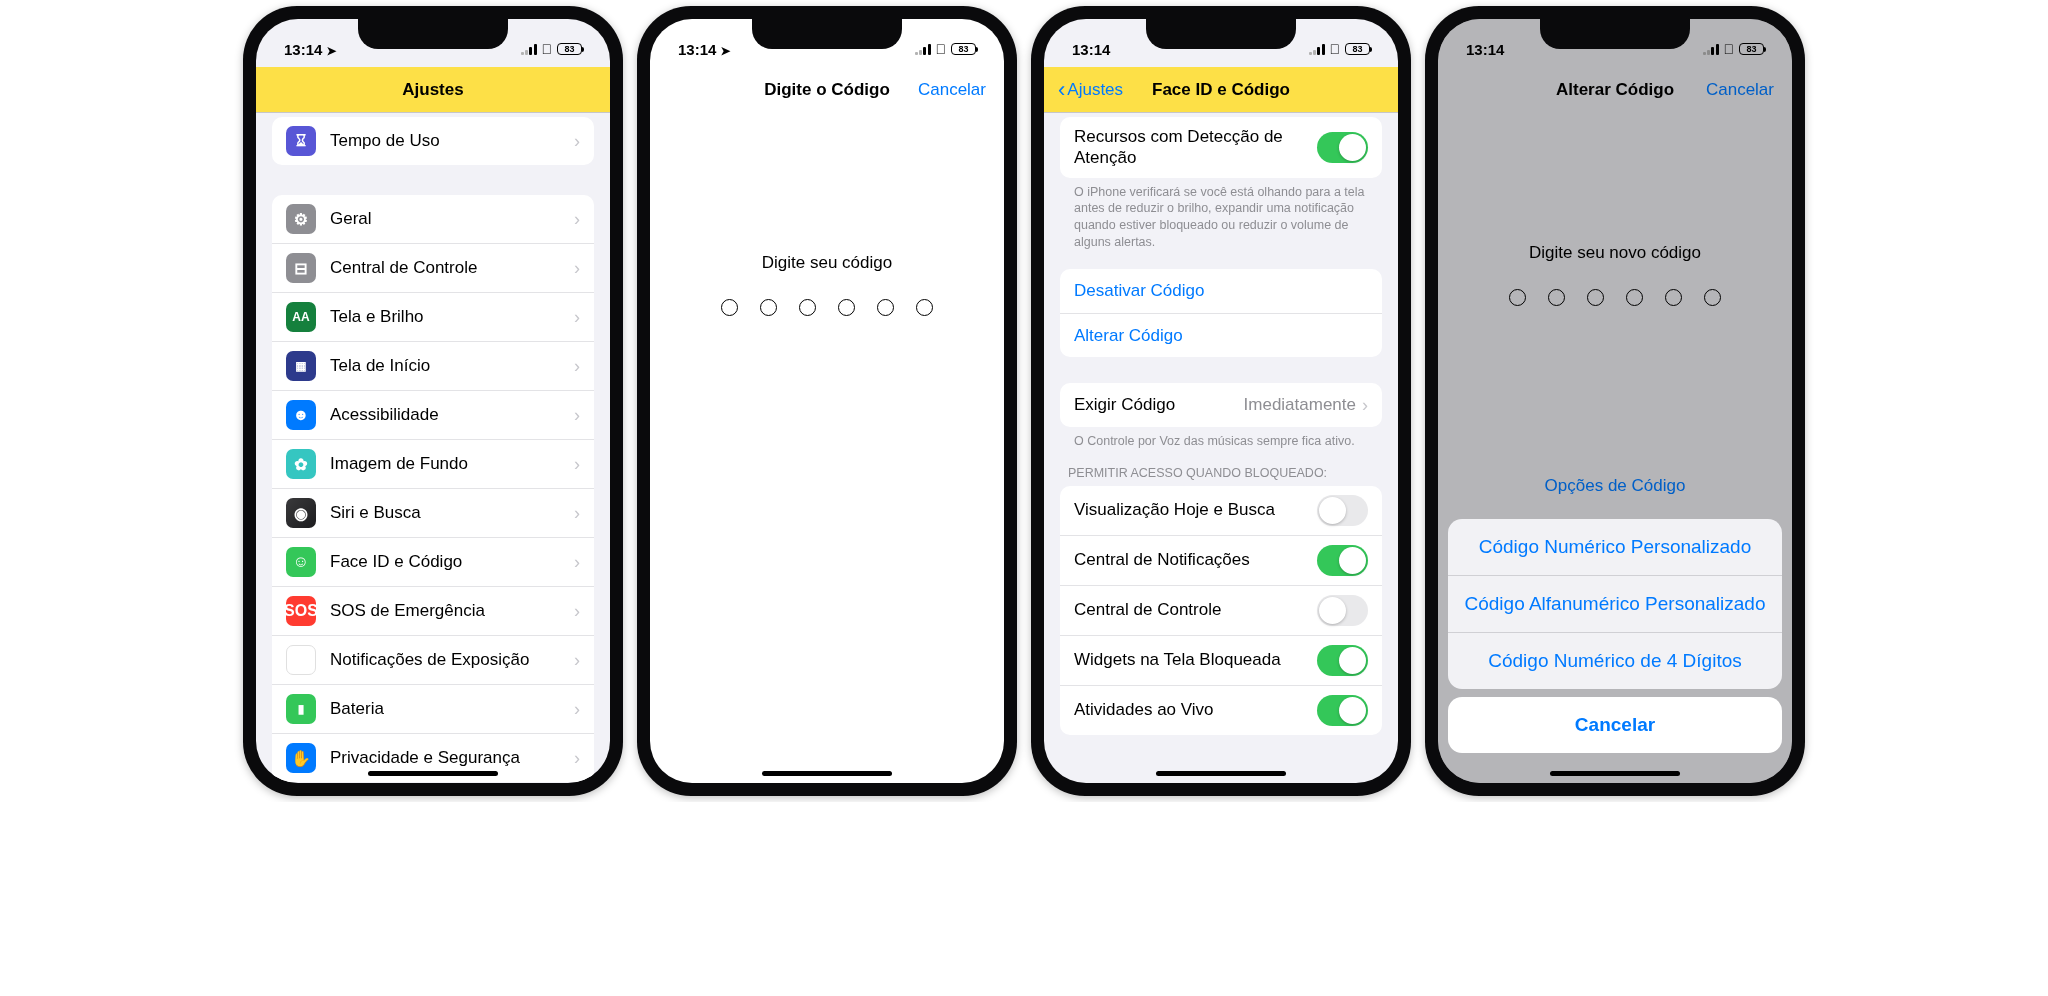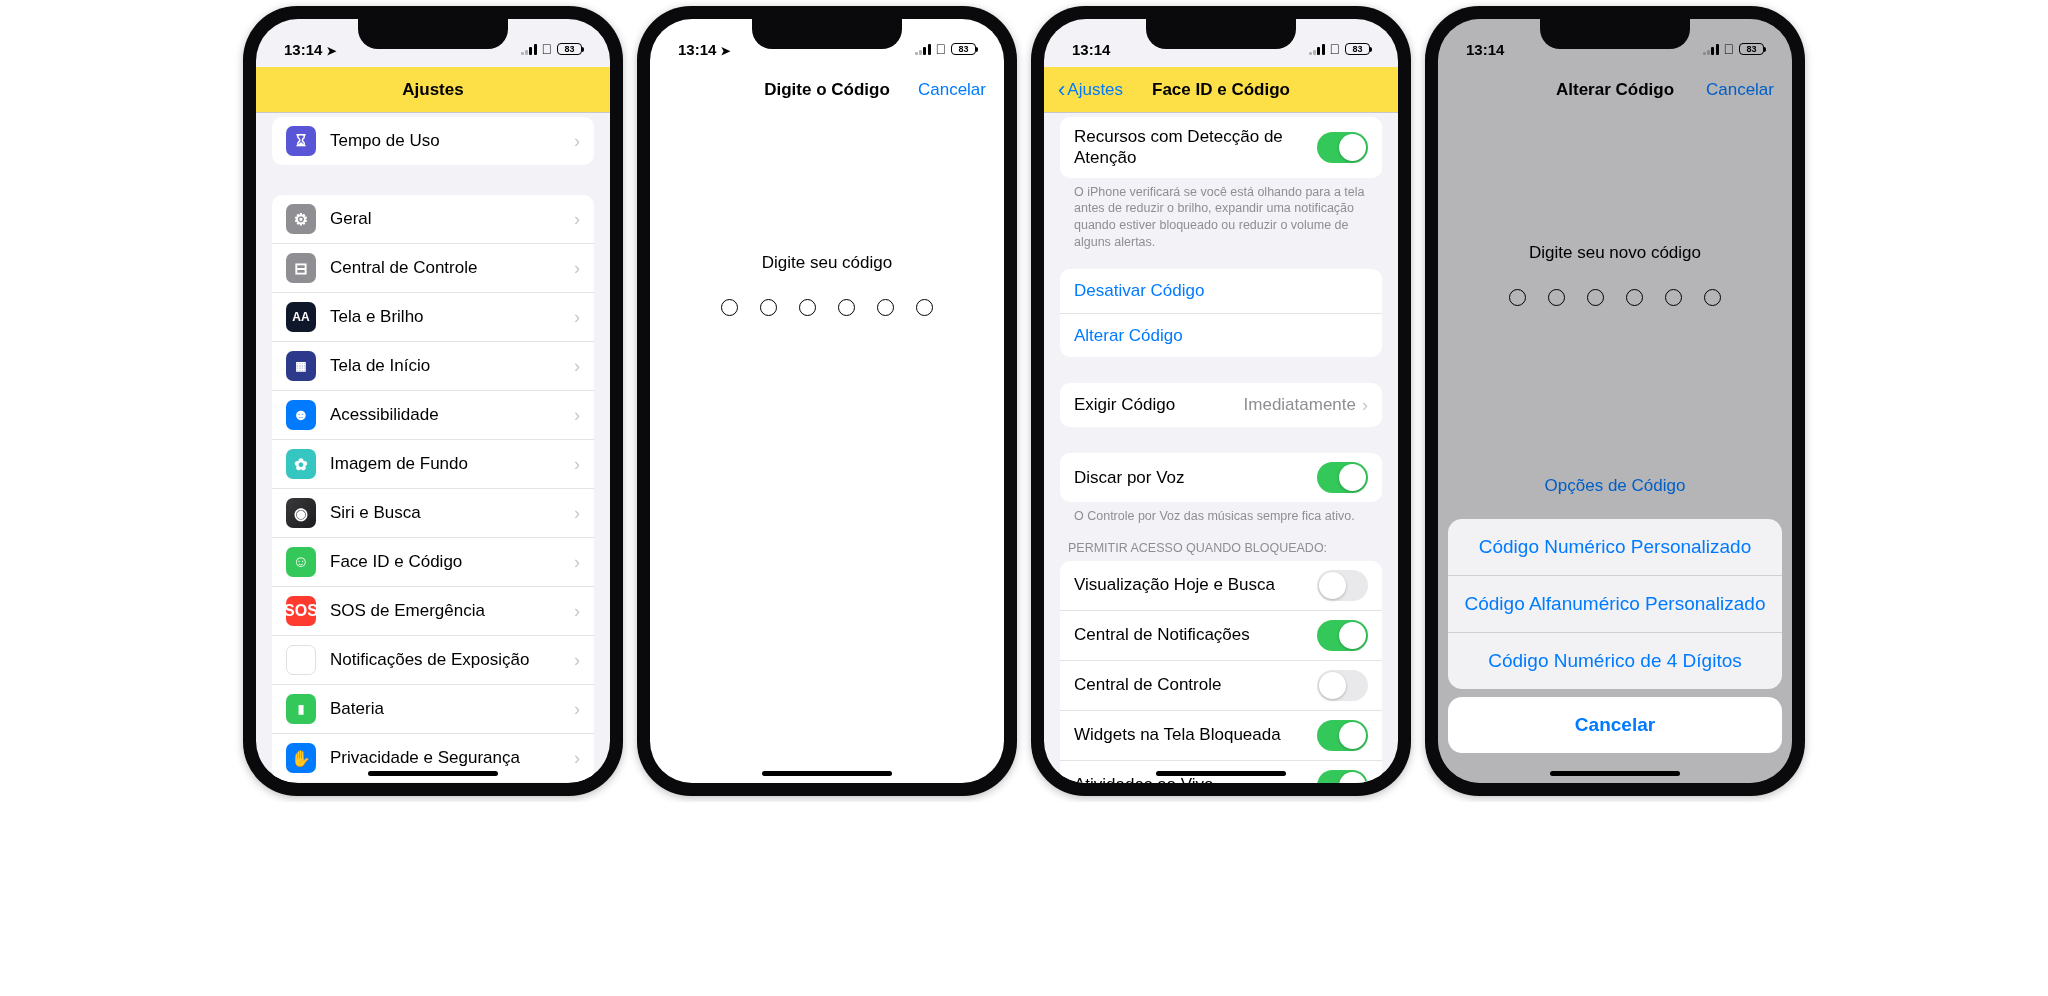--- a/index.html
+++ b/index.html
@@ -174,21 +174,21 @@
   }
 
   .home-ind{
     position:absolute;bottom:7px;left:50%;transform:translateX(-50%);
     width:130px;height:5px;background:#000;border-radius:3px;
   }
   .screen.dim .home-ind{ z-index:1;}
 
   
   .ic-screentime{background:#5856d6;} .ic-general{background:#8e8e93;}
-  .ic-control{background:#8e8e93;} .ic-display{background:#0f172a;}
+  .ic-control{background:#8e8e93;} .ic-display{background:#15803d;}
   .ic-home{background:#2d3a8c;} .ic-access{background:#007aff;}
   .ic-wall{background:#35c6c1;} .ic-siri{background:linear-gradient(135deg,#3a3a3c,#1c1c1e);}
   .ic-face{background:#34c759;} .ic-sos{background:#ff3b30;font-size:11px;}
   .ic-expo{background:#fff;border:0.5px solid #e0e0e0;color:#ff3b30;}
   .ic-batt{background:#34c759;} .ic-priv{background:#007aff;}
 </style>
 </head>
 <body>
 
 <div class="phone">
@@ -370,28 +370,20 @@
     </div>
 
     <div class="group" style="margin-top:26px">
       <div class="row">
         <span class="lbl">Exigir Código</span>
         <span class="detail">Imediatamente</span>
         <span class="chev">›</span>
       </div>
     </div>
 
-    <div class="group" style="margin-top:26px">
-      <div class="row">
-        <span class="lbl">Discar por Voz</span>
-        <span class="toggle on">
-              <span class="knob"></span>
-            </span>
-      </div>
-    </div>
     <div class="footer-txt">O Controle por Voz das músicas sempre fica ativo.</div>
 
     <div class="header-txt">PERMITIR ACESSO QUANDO BLOQUEADO:</div>
     <div class="group" style="margin-top:0">
       <div class="row">
             <span class="lbl">Visualização Hoje e Busca</span>
             <span class="toggle off">
               <span class="knob"></span>
             </span>
           </div>

